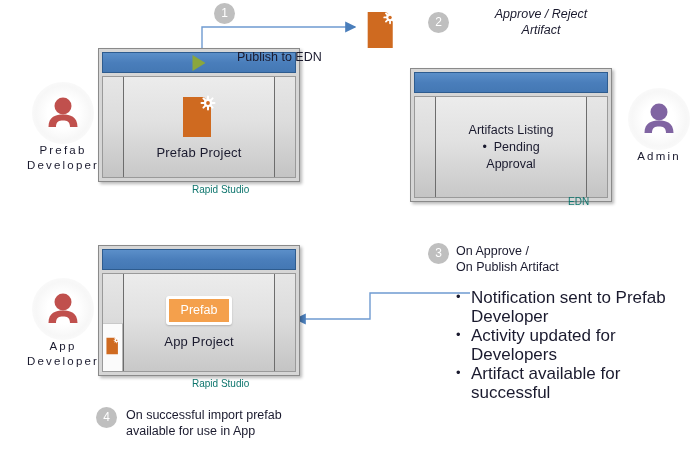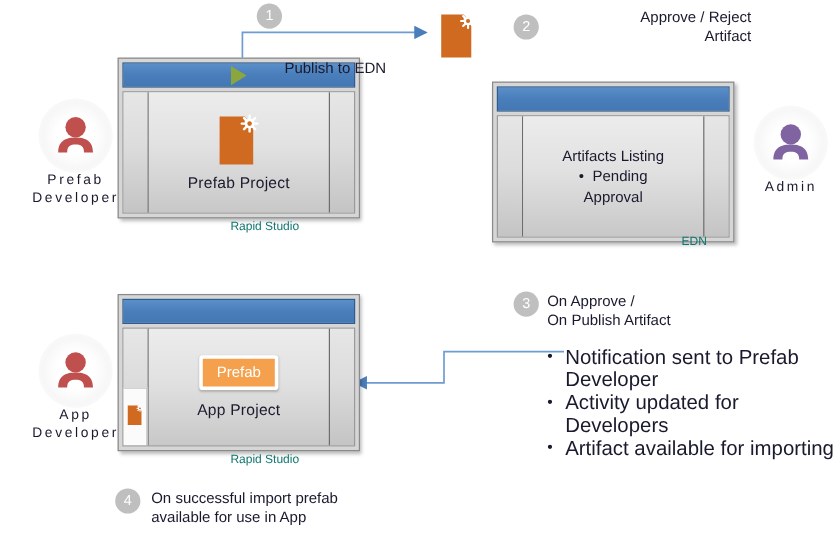--- a/index.html
+++ b/index.html
@@ -289,21 +289,21 @@
       <circle cx="28" cy="8" r="4.1"></circle>
       <rect x="27" y="0.5" width="2" height="15" rx="1"></rect>
       <rect x="20.5" y="7" width="15" height="2" rx="1"></rect>
       <rect x="27" y="0.5" width="2" height="15" rx="1" transform="rotate(45 28 8)"></rect>
       <rect x="27" y="0.5" width="2" height="15" rx="1" transform="rotate(-45 28 8)"></rect>
     </g>
     <circle cx="28" cy="8" r="1.9" fill="#cf6a20"></circle>
   </svg>
 
   <div class="badge" style="left:428px; top:12px;">2</div>
-  <div class="step-text center" style="left:456px; top:6px; width:170px; text-align:right;">Approve / Reject
+  <div class="step-text center" style="left:456px; top:6px; width:170px; text-align:center;font-style:italic;">Approve / Reject
 Artifact</div>
 
   <div class="win" style="left:410px; top:48px; width:202px; height:134px;margin-top:20px;">
     <div class="win-titlebar"></div>
     <div class="win-body">
       <div class="pane-left"></div>
       <div class="pane-center">
         <div class="listing-block">
           <span class="bulletline">Artifacts Listing</span>
           <span class="bulletline">
@@ -370,20 +370,20 @@
   </div>
   <div class="win-caption" style="left:192px; top:378px;">Rapid Studio</div>
 
   <div class="badge" style="left:428px; top:243px;">3</div>
   <div class="step-text" style="left:456px; top:243px;">On Approve /
 On Publish Artifact</div>
 
   <ul class="bullets" style="left:456px; top:288px;">
     <li>Notification sent to Prefab Developer</li>
     <li style="max-width:230px;">Activity updated for Developers</li>
-    <li style="max-width:230px;">Artifact available for importing</li>
+    <li style="max-width:230px;">Artifact available for successful</li>
   </ul>
 
   <div class="badge" style="left:96px; top:407px;">4</div>
   <div class="step-text" style="left:126px; top:407px;">On successful import prefab
 available for use in App</div>
 
 </div>
 
 </body></html>

